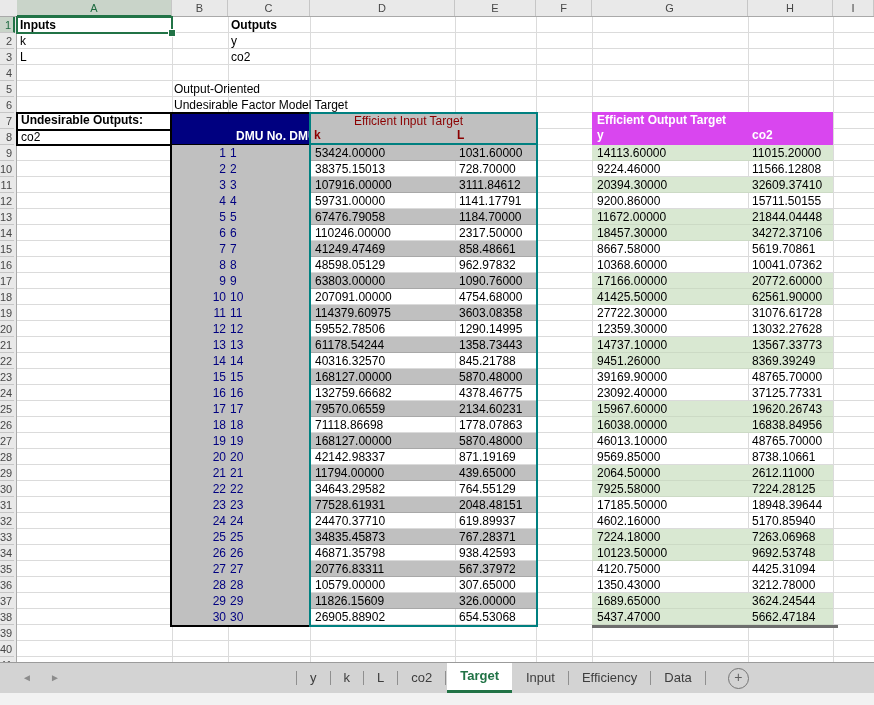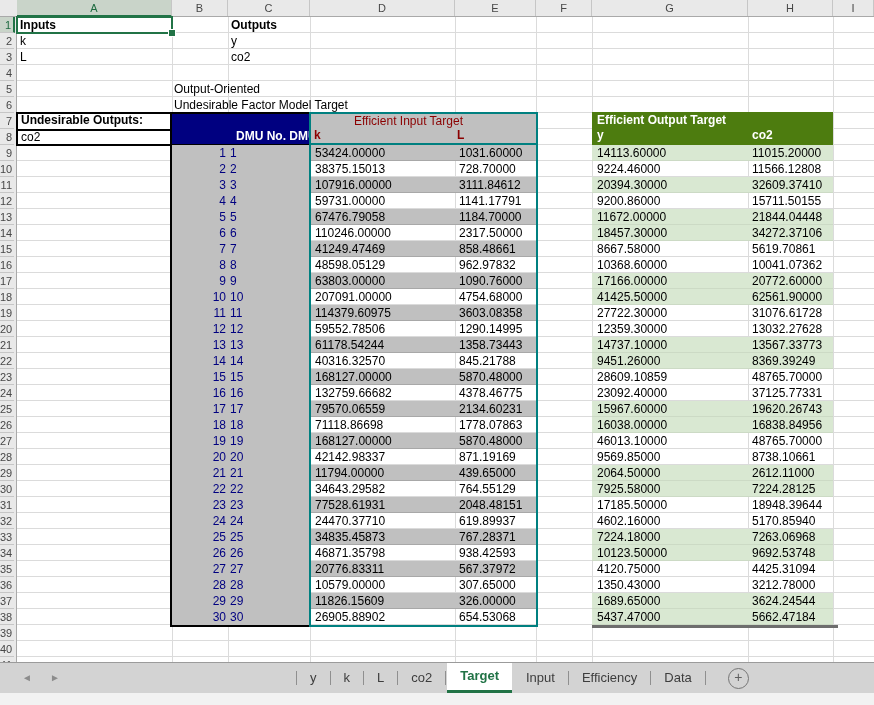--- a/index.html
+++ b/index.html
@@ -56,21 +56,21 @@
   #in-head .l{position:absolute;top:14px;left:146px;color:#8B0000;font-size:12px;font-weight:bold;line-height:15px;}
   #left-rows{position:absolute;left:309px;top:145px;width:229px;height:482px;
           border:2px solid #008080;border-top:none;box-sizing:border-box;overflow:hidden;}
   .drow{position:absolute;left:0;width:225px;height:16px;line-height:16px;font-size:12px;color:#000;box-sizing:border-box;}
   .drow.sil{background:#C0C0C0;border-bottom:1px solid rgba(0,0,0,0.12);}
   .drow span{position:absolute;white-space:nowrap;}
   .drow .c1{left:4px;}
   .drow .c2{left:148px;}
 
   
-  #out-head{position:absolute;left:592px;top:112px;width:241px;height:33px;background:#4d7c0f;}
+  #out-head{position:absolute;left:592px;top:112px;width:241px;height:33px;background:#d946ef;}
   #out-head .t{position:absolute;top:1px;left:5px;color:#fff;font-size:12px;font-weight:bold;line-height:15px;white-space:nowrap;}
   #out-head .y{position:absolute;top:16px;left:5px;color:#fff;font-size:12px;font-weight:bold;line-height:15px;}
   #out-head .c{position:absolute;top:16px;left:160px;color:#fff;font-size:12px;font-weight:bold;line-height:15px;}
   #right-rows{position:absolute;left:592px;top:145px;width:241px;height:480px;overflow:hidden;}
   .rrow{position:absolute;left:0;width:241px;height:16px;line-height:16px;font-size:12px;color:#000;box-sizing:border-box;}
   .rrow.grn{background:#D9E8D2;border-bottom:1px solid rgba(0,0,0,0.06);}
   .rrow span{position:absolute;white-space:nowrap;}
   .rrow .c1{left:5px;}
   .rrow .c2{left:160px;}
   #right-bottom{position:absolute;left:592px;top:625px;width:246px;height:3px;background:#6E6E6E;}
@@ -494,21 +494,21 @@
       </div>
       <div class="rrow grn" style="top: 192px;">
         <span class="c1">14737.10000</span>
         <span class="c2">13567.33773</span>
       </div>
       <div class="rrow grn" style="top: 208px;">
         <span class="c1">9451.26000</span>
         <span class="c2">8369.39249</span>
       </div>
       <div class="rrow" style="top: 224px;">
-        <span class="c1">28609.10859</span>
+        <span class="c1">39169.90000</span>
         <span class="c2">48765.70000</span>
       </div>
       <div class="rrow" style="top: 240px;">
         <span class="c1">23092.40000</span>
         <span class="c2">37125.77331</span>
       </div>
       <div class="rrow grn" style="top: 256px;">
         <span class="c1">15967.60000</span>
         <span class="c2">19620.26743</span>
       </div>

